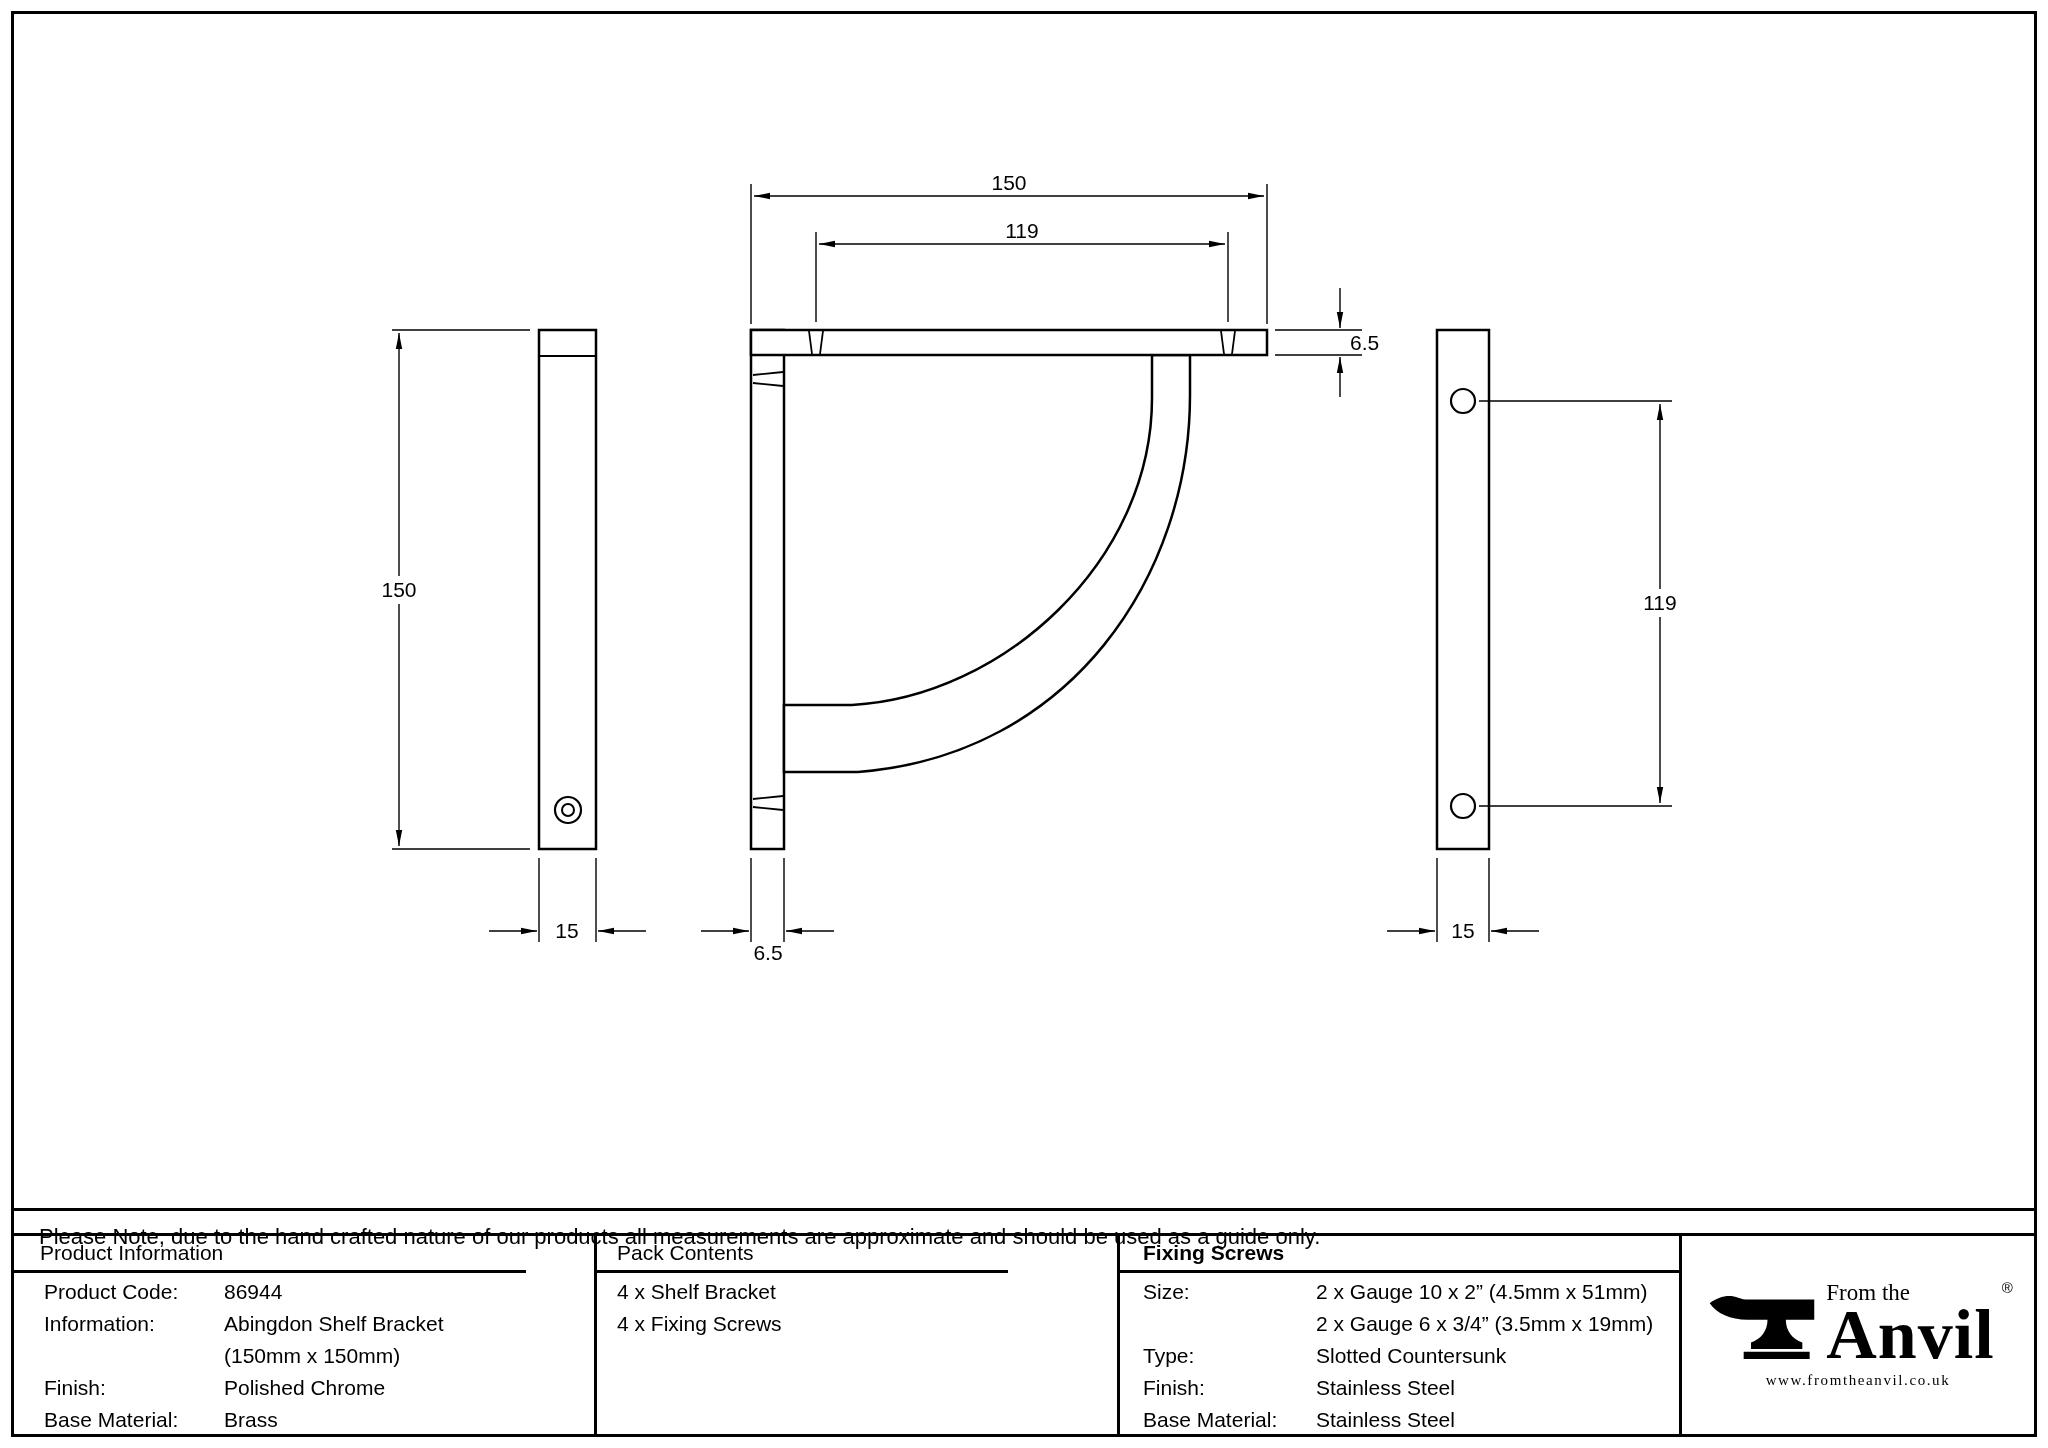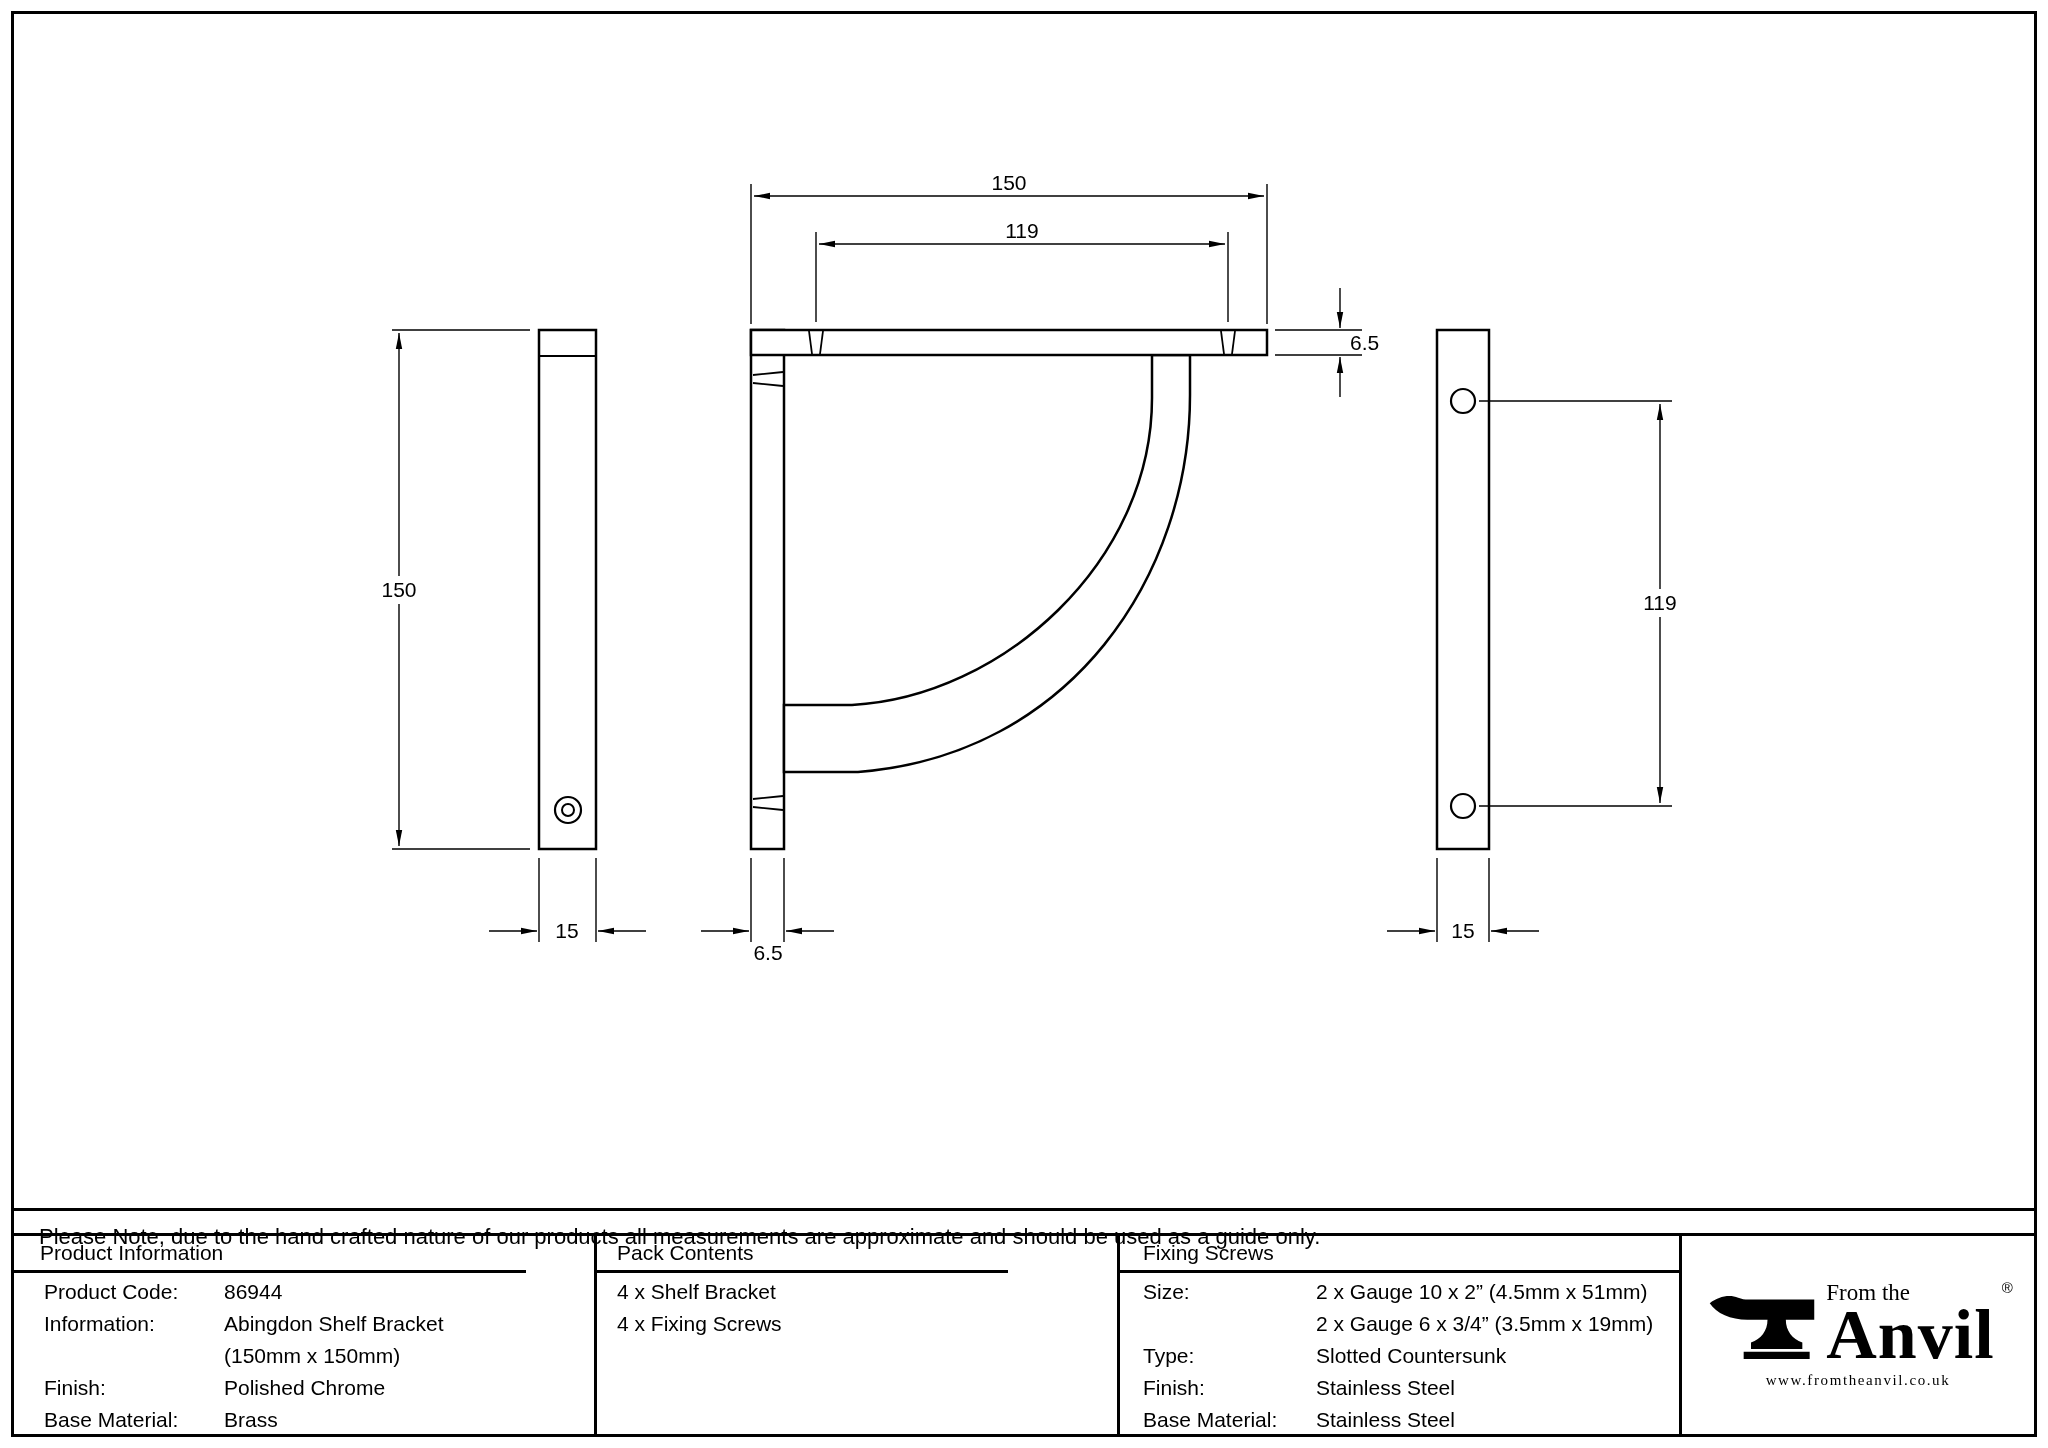--- a/index.html
+++ b/index.html
@@ -14,21 +14,21 @@
             display:flex;align-items:center;padding-left:25px;font-size:22px;box-sizing:border-box;}
   .spec-table{position:absolute;left:14px;right:14px;top:1233px;height:201px;border-top:3px solid #000;box-sizing:border-box;}
   .col{position:absolute;top:0;bottom:0;box-sizing:border-box;}
   .col1{left:0;width:512px;}
   .col2{left:580px;width:414px;border-left:3px solid #000;}
   .col3{left:1103px;width:562px;border-left:3px solid #000;}
   .col4{left:1665px;right:0;border-left:3px solid #000;display:flex;align-items:center;justify-content:center;}
   .col-header{height:37px;border-bottom:3px solid #000;display:flex;align-items:center;font-size:21px;box-sizing:border-box;}
   .col1 .col-header{padding-left:26px;}
   .col2 .col-header{padding-left:20px;}
-  .col3 .col-header{padding-left:23px;}
+  .col3 .col-header{padding-left:23px;font-weight:bold;}
   .rows{padding-top:3px;}
   .kv-row{display:flex;line-height:32px;font-size:21px;}
   .col1 .kv-label{width:180px;padding-left:30px;flex:none;}
   .col3 .kv-label{width:173px;padding-left:23px;flex:none;}
   .item-row{line-height:32px;font-size:21px;padding-left:20px;}
 
   .logo{text-align:center;}
   .logo-top{position:relative;display:flex;align-items:flex-end;justify-content:center;gap:9px;padding-right:14px;}
   .anvil-icon{width:110px;height:74px;display:block;}
   .logo-text{text-align:left;}

